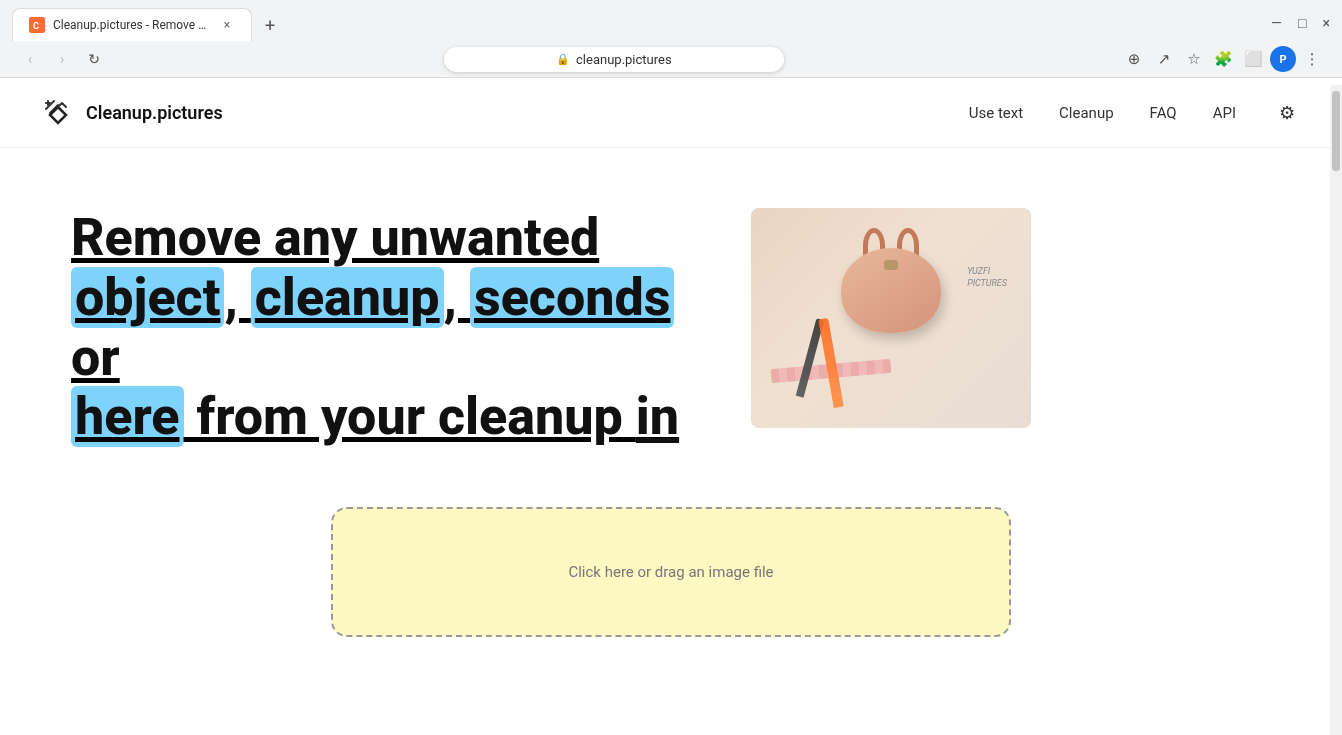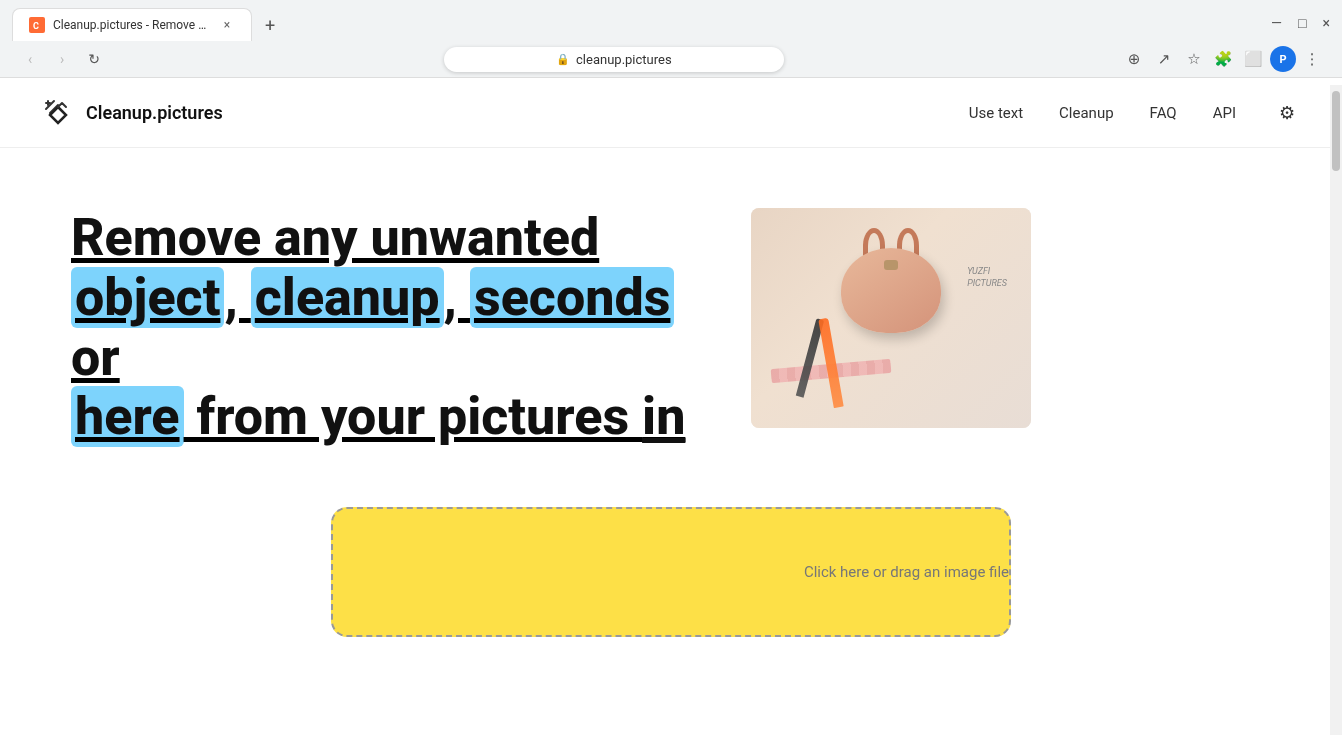--- a/index.html
+++ b/index.html
@@ -342,24 +342,24 @@
       display: flex;
       justify-content: center;
       padding: 20px 40px 60px;
     }
 
     .drop-zone {
       width: 680px;
       height: 130px;
       border: 2.5px dashed #999;
       border-radius: 16px;
-      background: #fde047;
-      display: flex;
-      align-items: center;
-      justify-content: flex-end;
+      background: #fef9c3;
+      display: flex;
+      align-items: center;
+      justify-content: center;
       cursor: pointer;
     }
 
     .drop-zone-text {
       font-size: 15px;
       color: #777;
     }
 
     
     .address-bar-wrapper {
@@ -476,21 +476,21 @@
       <a class="nav-link">API</a>
       <div class="nav-settings">⚙</div>
     </div>
   </nav>
 
   <section class="hero">
     <div class="hero-text">
       <h1 class="hero-heading">
         <span>Remove any unwanted</span><br>
         <span class="word-highlight">object</span><span>, </span><span class="word-highlight">cleanup</span><span>, </span><span class="word-highlight">seconds</span><span> or</span><br>
-        <span class="word-highlight">here</span><span> from your pictures </span><span class="word-underline">in</span><br>
+        <span class="word-highlight">here</span><span> from your cleanup </span><span class="word-underline">in</span><br>
       </h1>
     </div>
 
     <div class="hero-image-container">
       <div class="hero-image">
         <div class="bag-scene">
 
           <div class="bag-handle-left"></div>
           <div class="bag-handle-right"></div>
 

